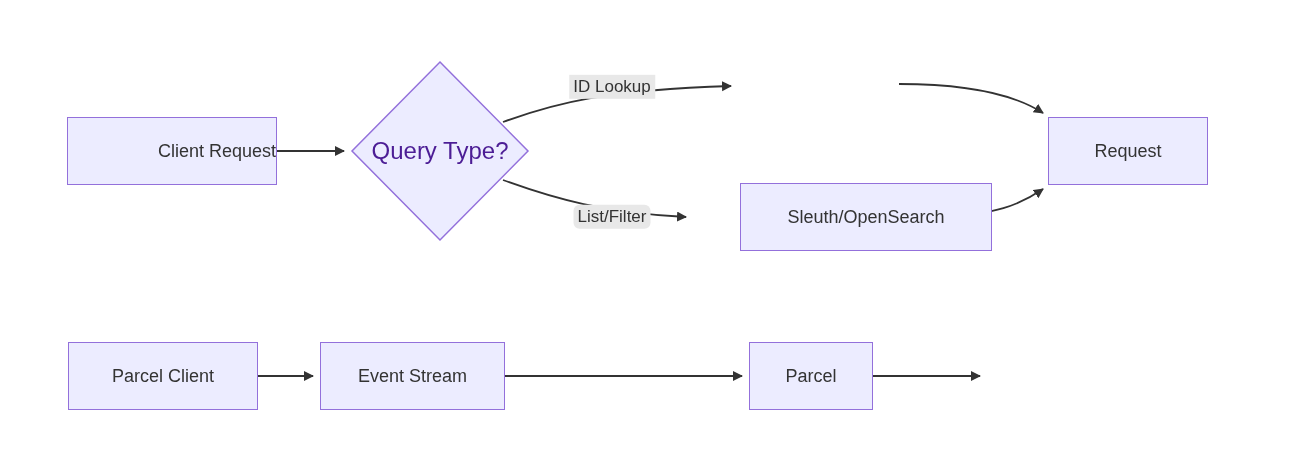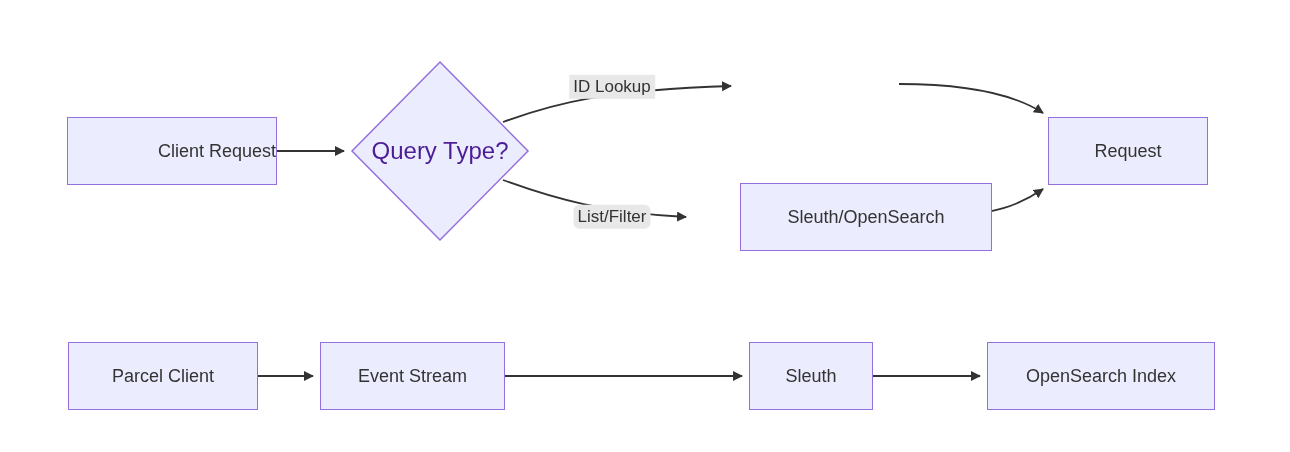--- a/index.html
+++ b/index.html
@@ -118,20 +118,17 @@
 
   <div class="node n-parcel">
     <span>Parcel Client</span>
   </div>
 
   <div class="node n-event">
     <span>Event Stream</span>
   </div>
 
   <div class="node n-sleuth">
-    <span>Sleuth</span>
+    <span>Parcel</span>
   </div>
 
-  <div class="node n-osindex">
-    <span>OpenSearch Index</span>
-  </div>
 
 </div>
 
 </body></html>

